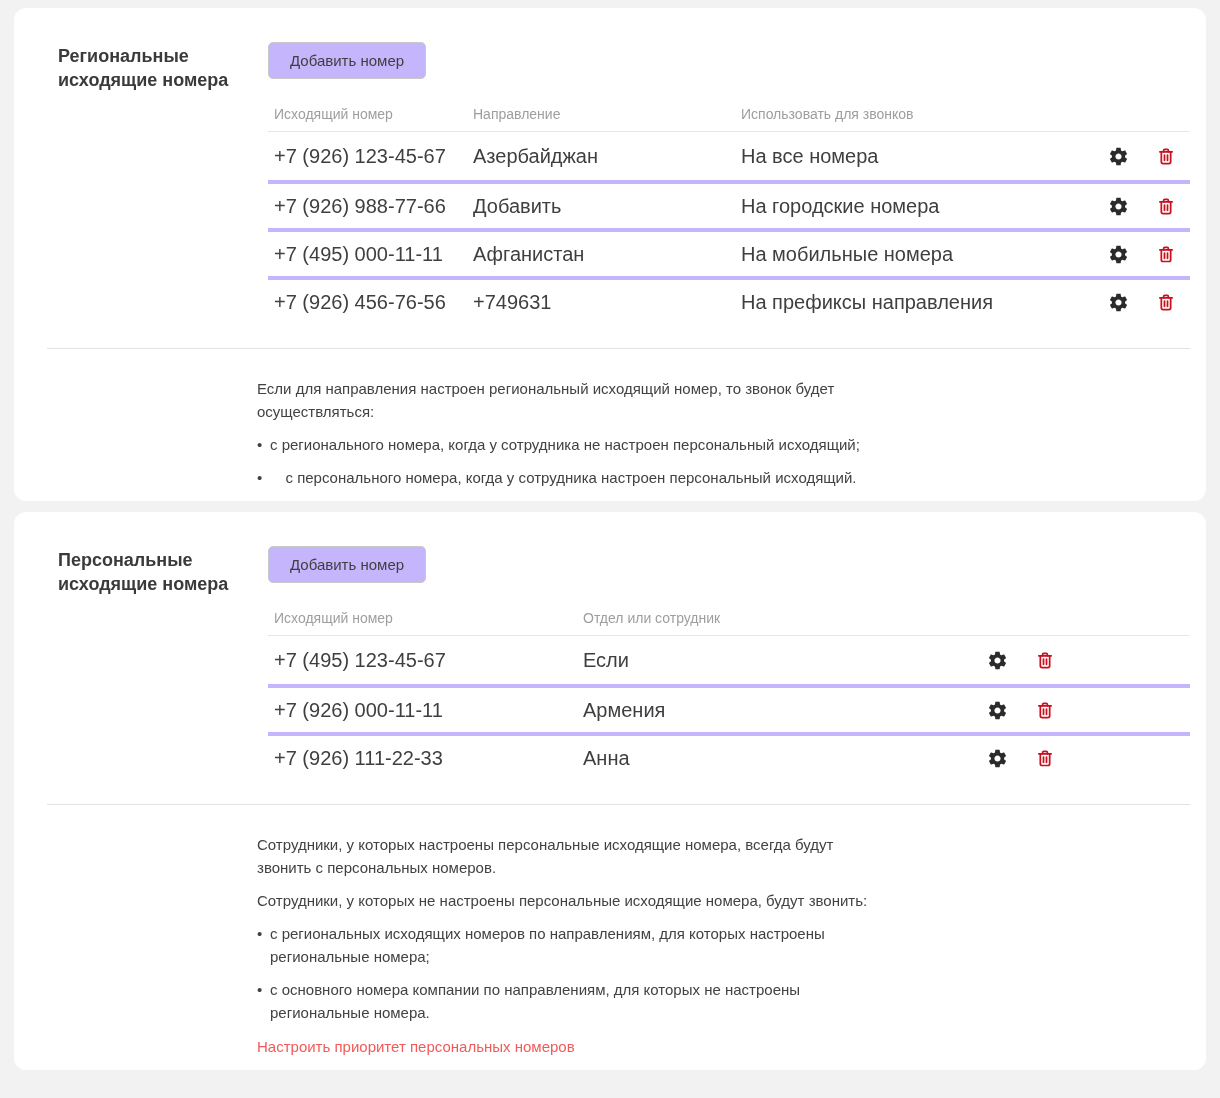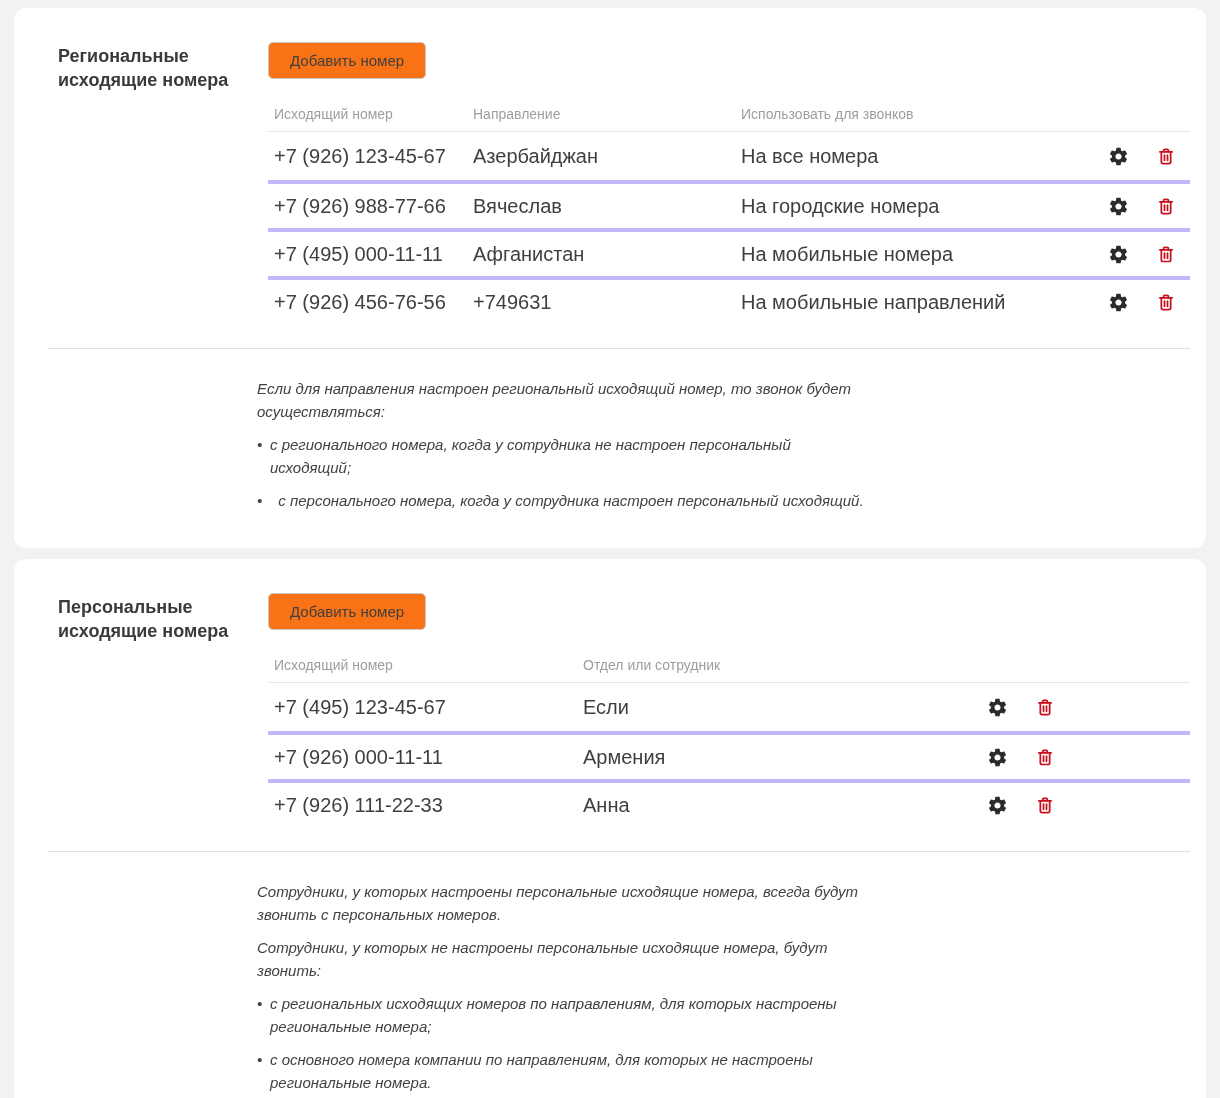--- a/index.html
+++ b/index.html
@@ -32,21 +32,21 @@
   .right-col {
     flex: 1 1 auto;
     padding: 34px 16px 0 0;
     min-width: 0;
   }
   .add-btn {
     display: inline-flex;
     align-items: center;
     height: 37px;
     padding: 0 21px;
-    background: #f97316;
+    background: #c4b5fd;
     border: 1px solid #c9c9c9;
     border-radius: 5px;
     font-family: "Liberation Sans", sans-serif;
     font-size: 15px;
     color: #3f3f3f;
     cursor: pointer;
   }
 
   .table { width: 100%; margin-bottom: 24px; }
   .thead {
@@ -91,25 +91,24 @@
     cursor: pointer;
     padding: 0;
   }
   .icon-btn svg { display: block; }
 
   .card-divider {
     border-top: 1px solid #e2e2e2;
     margin: 0 16px 0 33px;
   }
   .card-note {
-    padding: 28px 16px 36px 243px;
+    padding: 28px 16px 12px 243px;
     font-size: 15px;
     line-height: 23px;
     color: #424242;
-    font-style: italic;
   }
   .card-note p { margin: 0 0 10px 0; max-width: 615px; }
   .card-note p:last-child { margin-bottom: 0; text-align: center; }
   .bullet { position: relative; padding-left: 13px; }
   .bullet::before { content: "\2022"; position: absolute; left: 0; }
   .priority-link {
     display: inline-block;
     margin-top: 1px;
     color: #f25a5a;
     font-size: 15px;
@@ -167,21 +166,21 @@
               <button class="icon-btn">
                   <svg width="20" height="20" viewBox="0 0 24 24">
                     <use href="#trash-shape"></use>
                   </svg>
                 </button>
             </div>
           </div>
 
           <div class="trow">
             <div class="c1">+7 (926) 988-77-66</div>
-            <div class="c2">Вячеслав</div>
+            <div class="c2">Добавить</div>
             <div class="c3">На городские номера</div>
             <div class="actions">
               <button class="icon-btn">
                   <svg width="21" height="21" viewBox="0 0 24 24">
                     <use href="#gear-shape"></use>
                   </svg>
                 </button>
               <button class="icon-btn">
                   <svg width="20" height="20" viewBox="0 0 24 24">
                     <use href="#trash-shape"></use>
@@ -204,21 +203,21 @@
                   <svg width="20" height="20" viewBox="0 0 24 24">
                     <use href="#trash-shape"></use>
                   </svg>
                 </button>
             </div>
           </div>
 
           <div class="trow">
             <div class="c1">+7 (926) 456-76-56</div>
             <div class="c2">+749631</div>
-            <div class="c3">На мобильные направлений</div>
+            <div class="c3">На префиксы направления</div>
             <div class="actions">
               <button class="icon-btn">
                   <svg width="21" height="21" viewBox="0 0 24 24">
                     <use href="#gear-shape"></use>
                   </svg>
                 </button>
               <button class="icon-btn">
                   <svg width="20" height="20" viewBox="0 0 24 24">
                     <use href="#trash-shape"></use>
                   </svg>

